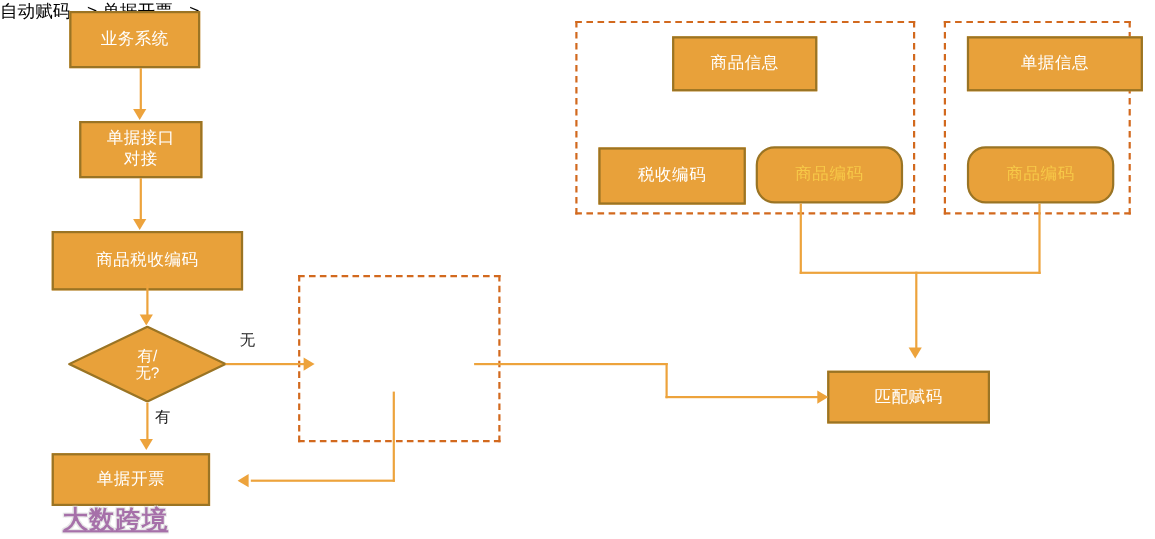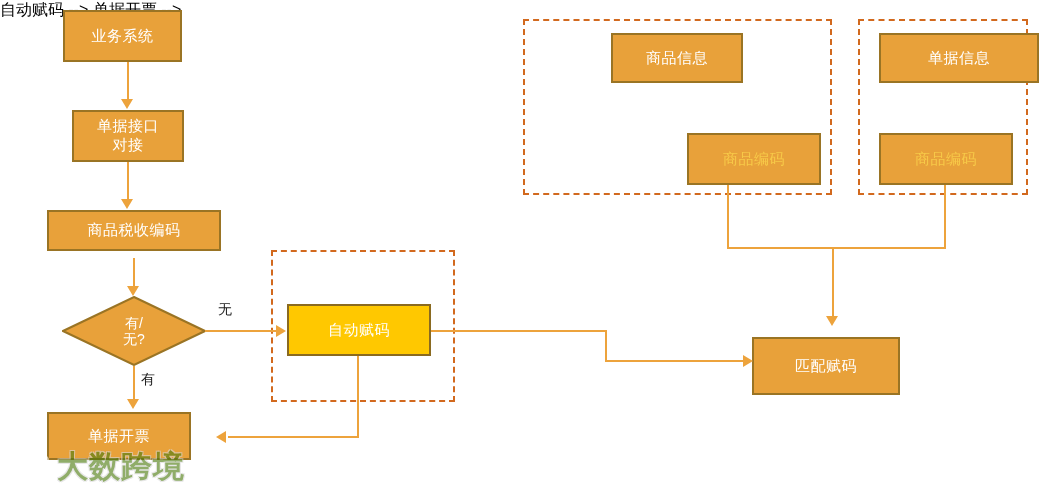--- a/index.html
+++ b/index.html
@@ -30,20 +30,21 @@
     letter-spacing: 0.5px;
     background: #e8a13a;
     border: 2px solid #9a7424;
   }
   .node.highlight {
     background: #ffc800;
     border: 2px solid #8a6a20;
   }
   .node.ghost-text {
     color: #f7c948;
+    border-radius: 17px;
   }
   .node .label {
     display: block;
     white-space: pre-line;
   }
   .diamond {
     position: absolute;
     box-sizing: border-box;
   }
   .diamond .shape {
@@ -104,83 +105,84 @@
     position: absolute;
     left: 6px;
     bottom: 2px;
     display: flex;
     align-items: center;
     gap: 5px;
     opacity: 0.62;
     pointer-events: none;
   }
   .watermark .wm-text {
-    font-size: 31px;
+    font-size: 23px;
     font-weight: bold;
-    color: #4d7c0f;
+    color: #701a75;
     letter-spacing: 1px;
     text-shadow:
       -1px -1px 0 #d8d8d8, 1px -1px 0 #d8d8d8,
       -1px 1px 0 #d8d8d8, 1px 1px 0 #d8d8d8;
+    text-decoration: underline;
   }
   .watermark .wm-mark {
     display: block;
   }
 </style>
 </head>
 <body>
 
 <div id="canvas">
 
   
   <div class="node" style="left:63px; top:10px; width:119px; height:52px;">
     <span class="label">业务系统</span>
   </div>
 
   <div class="node" style="left:72px; top:110px; width:112px; height:52px;font-family:Liberation Serif, serif;">
     <span class="label">单据接口
 对接</span>
   </div>
 
-  <div class="node" style="left:47px; top:210px; width:174px; height:41px;">
+  <div class="node" style="left:47px; top:210px; width:174px; height:54px;">
     <span class="label">商品税收编码</span>
   </div>
 
   
   <div class="diamond" style="left:62px; top:296px; width:144px; height:70px;">
     <svg class="shape" viewBox="0 0 144 70" preserveAspectRatio="none">
       <polygon points="72,1 143,35 72,69 1,35" fill="#e8a13a" stroke="#9a7424" stroke-width="2"></polygon>
     </svg>
     <div class="dtext">有/
 无?</div>
   </div>
 
   <div class="node" style="left:47px; top:412px; width:144px; height:48px;">
     <span class="label">单据开票</span>
   </div>
 
   
   <div class="dashbox" style="left:271px; top:250px; width:184px; height:152px;"></div>
 
-  <div class="node highlight" style="left:287px; top:304px; width:144px; height:52px;">
-    <span class="label">自动赋码</span>
-  </div>
-
-  
-  <div class="node" style="left:752px; top:337px; width:148px; height:58px;">
+
+  
+  <div class="node" style="left:752px; top:337px; width:148px; height:48px;">
     <span class="label">匹配赋码</span>
   </div>
 
   
   <div class="dashbox" style="left:523px; top:19px; width:309px; height:176px;"></div>
 
   <div class="node" style="left:611px; top:33px; width:132px; height:50px;">
     <span class="label">商品信息</span>
   </div>
 
+  <div class="node" style="left:544px; top:134px; width:134px; height:52px;">
+    <span class="label">税收编码</span>
+  </div>
 
   <div class="node ghost-text" style="left:687px; top:133px; width:134px; height:52px;">
     <span class="label">商品编码</span>
   </div>
 
   
   <div class="dashbox" style="left:858px; top:19px; width:170px; height:176px;"></div>
 
   <div class="node" style="left:879px; top:33px; width:160px; height:50px;">
     <span class="label">单据信息</span>

